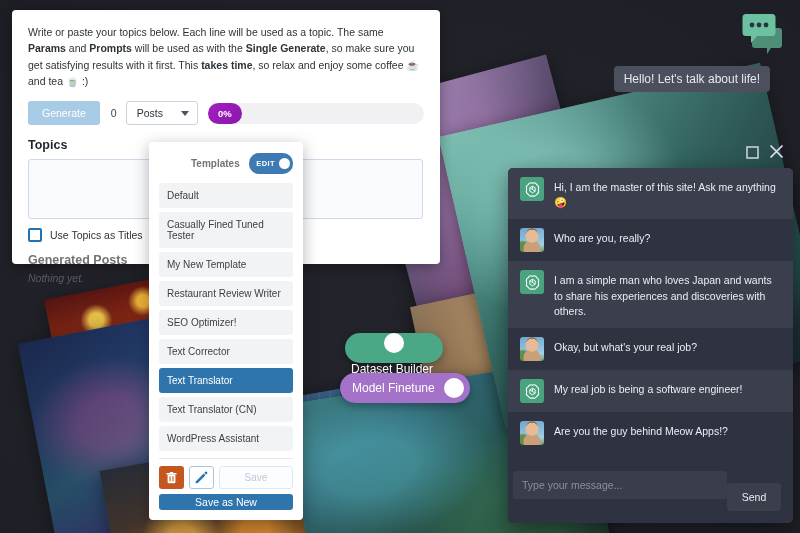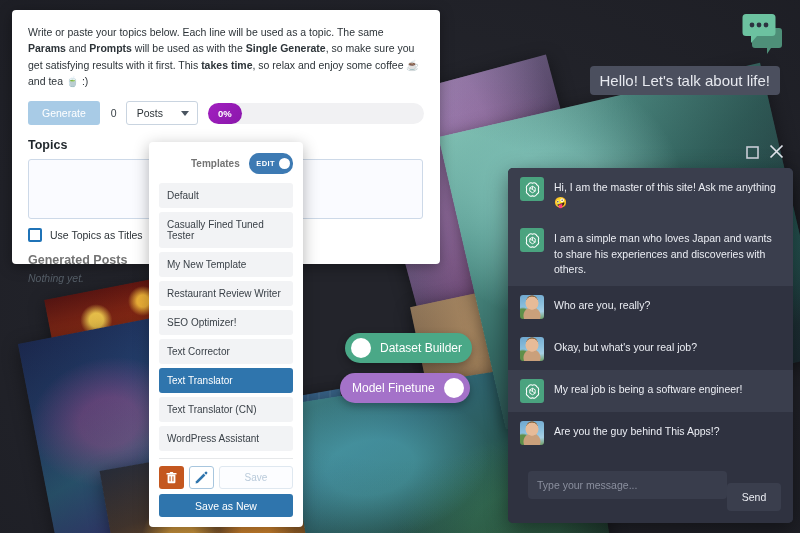--- a/index.html
+++ b/index.html
@@ -273,21 +273,21 @@
     flex: 1; height: 23px;
     background: #fcfdff;
     border: 1px solid #dfe8f0;
     border-radius: 3px;
     color: #b9cada;
     font-size: 10px;
     display: flex; align-items: center; justify-content: center;
   }
   #save-as-new-button {
     margin-top: 5px;
-    height: 23px;
+    height: 16px;
     background: #2f75ad;
     border-radius: 3px;
     color: #fff;
     font-size: 10.5px;
     display: flex; align-items: center; justify-content: center;
     cursor: pointer;
   }
 
   
   .pill {
@@ -296,39 +296,40 @@
     height: 30px;
     border-radius: 15px;
     padding: 0 6px;
     z-index: 30;
     box-shadow: 0 3px 9px rgba(0,0,0,.3);
     gap: 9px;
   }
   #dataset-builder-pill {
     left: 345px; top: 333px;
     background: #4aa887;
+    flex-direction: column;
   }
   #model-finetune-pill {
     left: 340px; top: 373px;
     background: #a472c9;
   }
   .pill-knob { width: 20px; height: 20px; border-radius: 50%; background: #fff; flex: none; }
   .pill-label { font-size: 12px; color: #fff; white-space: nowrap; padding-right: 4px; }
   #model-finetune-pill .pill-label { padding-left: 6px; padding-right: 0; }
 
   
   #chat-launcher-icon {
     position: absolute; right: 16px; top: 8px;
     width: 46px; height: 46px; z-index: 25;
   }
   #chat-greeting-bubble {
-    position: absolute; right: 20px; top: 66px;
+    position: absolute; right: 30px; top: 66px;
     background: #4b4f5e;
     color: #e7e9ef;
-    font-size: 15px;
+    font-size: 12px;
     padding: 6px 10px;
     border-radius: 4px;
     z-index: 25;
     white-space: nowrap;
   }
 
   
   #chat-window-controls {
     position: absolute; right: 16px; top: 144px;
     display: flex; align-items: center; gap: 10px;
@@ -361,21 +362,21 @@
       radial-gradient(circle at 50% 86%, #caa07b 0 8px, rgba(202,160,123,0) 9px),
       radial-gradient(circle at 12% 88%, #5f8f4a 0 7px, rgba(95,143,74,0) 9px),
       linear-gradient(170deg, #6fa7cf 0%, #8cc0dd 46%, #a7cfe4 72%, #6e9c63 100%);
   }
   .msg-text {
     font-size: 10.5px; line-height: 1.45; color: #eceef4;
     padding-top: 3px;
   }
   #chat-input-row {
     display: flex; align-items: center; 
-    padding: 10px 12px 12px 20px;
+    padding: 10px 12px 12px 5px;
     background: #2f3240;
   }
   #chat-input {
     flex: 1; height: 28px;
     background: #393d4c;
     border: none; border-radius: 4px;
     color: #e7e9ef; font-family: inherit; font-size: 10.5px;
     padding: 0 9px;
   }
   #chat-input::placeholder { color: #8a8f9e; }
@@ -516,51 +517,51 @@
       <div class="chat-message assistant">
         <div class="msg-avatar bot">
           <svg width="17" height="17" viewBox="0 0 24 24">
             <path fill="none" stroke="#ffffff" stroke-width="1.5" stroke-linejoin="round" d="M12 3.2 A4 4 0 0 1 18 5.4 A4 4 0 0 1 20.3 11 A4 4 0 0 1 20.3 13 A4 4 0 0 1 18 18.6 A4 4 0 0 1 12 20.8 A4 4 0 0 1 6 18.6 A4 4 0 0 1 3.7 13 A4 4 0 0 1 3.7 11 A4 4 0 0 1 6 5.4 A4 4 0 0 1 12 3.2 Z"></path>
             <path fill="none" stroke="#ffffff" stroke-width="1.3" d="M12 7.4 L15.8 9.6 L15.8 14.4 L12 16.6 L8.2 14.4 L8.2 9.6 Z"></path>
             <path fill="none" stroke="#ffffff" stroke-width="1.2" d="M12 7.4 L12 12 L15.8 14.4 M12 12 L8.2 9.6"></path>
           </svg>
         </div>
         <div class="msg-text">Hi, I am the master of this site! Ask me anything 🤪</div>
       </div>
+      <div class="chat-message user">
+        <div class="msg-avatar person"></div>
+        <div class="msg-text">Who are you, really?</div>
+      </div>
       <div class="chat-message assistant">
         <div class="msg-avatar bot">
           <svg width="17" height="17" viewBox="0 0 24 24">
             <path fill="none" stroke="#ffffff" stroke-width="1.5" stroke-linejoin="round" d="M12 3.2 A4 4 0 0 1 18 5.4 A4 4 0 0 1 20.3 11 A4 4 0 0 1 20.3 13 A4 4 0 0 1 18 18.6 A4 4 0 0 1 12 20.8 A4 4 0 0 1 6 18.6 A4 4 0 0 1 3.7 13 A4 4 0 0 1 3.7 11 A4 4 0 0 1 6 5.4 A4 4 0 0 1 12 3.2 Z"></path>
             <path fill="none" stroke="#ffffff" stroke-width="1.3" d="M12 7.4 L15.8 9.6 L15.8 14.4 L12 16.6 L8.2 14.4 L8.2 9.6 Z"></path>
             <path fill="none" stroke="#ffffff" stroke-width="1.2" d="M12 7.4 L12 12 L15.8 14.4 M12 12 L8.2 9.6"></path>
           </svg>
         </div>
         <div class="msg-text">I am a simple man who loves Japan and wants to share his experiences and discoveries with others.</div>
       </div>
       <div class="chat-message user">
         <div class="msg-avatar person"></div>
-        <div class="msg-text">Who are you, really?</div>
-      </div>
-      <div class="chat-message user">
-        <div class="msg-avatar person"></div>
         <div class="msg-text">Okay, but what's your real job?</div>
       </div>
       <div class="chat-message assistant">
         <div class="msg-avatar bot">
           <svg width="17" height="17" viewBox="0 0 24 24">
             <path fill="none" stroke="#ffffff" stroke-width="1.5" stroke-linejoin="round" d="M12 3.2 A4 4 0 0 1 18 5.4 A4 4 0 0 1 20.3 11 A4 4 0 0 1 20.3 13 A4 4 0 0 1 18 18.6 A4 4 0 0 1 12 20.8 A4 4 0 0 1 6 18.6 A4 4 0 0 1 3.7 13 A4 4 0 0 1 3.7 11 A4 4 0 0 1 6 5.4 A4 4 0 0 1 12 3.2 Z"></path>
             <path fill="none" stroke="#ffffff" stroke-width="1.3" d="M12 7.4 L15.8 9.6 L15.8 14.4 L12 16.6 L8.2 14.4 L8.2 9.6 Z"></path>
             <path fill="none" stroke="#ffffff" stroke-width="1.2" d="M12 7.4 L12 12 L15.8 14.4 M12 12 L8.2 9.6"></path>
           </svg>
         </div>
         <div class="msg-text">My real job is being a software engineer!</div>
       </div>
       <div class="chat-message user">
         <div class="msg-avatar person"></div>
-        <div class="msg-text">Are you the guy behind This Apps!?</div>
+        <div class="msg-text">Are you the guy behind Meow Apps!?</div>
       </div>
       <div class="chat-message assistant">
         <div class="msg-avatar bot">
           <svg width="17" height="17" viewBox="0 0 24 24">
             <path fill="none" stroke="#ffffff" stroke-width="1.5" stroke-linejoin="round" d="M12 3.2 A4 4 0 0 1 18 5.4 A4 4 0 0 1 20.3 11 A4 4 0 0 1 20.3 13 A4 4 0 0 1 18 18.6 A4 4 0 0 1 12 20.8 A4 4 0 0 1 6 18.6 A4 4 0 0 1 3.7 13 A4 4 0 0 1 3.7 11 A4 4 0 0 1 6 5.4 A4 4 0 0 1 12 3.2 Z"></path>
             <path fill="none" stroke="#ffffff" stroke-width="1.3" d="M12 7.4 L15.8 9.6 L15.8 14.4 L12 16.6 L8.2 14.4 L8.2 9.6 Z"></path>
             <path fill="none" stroke="#ffffff" stroke-width="1.2" d="M12 7.4 L12 12 L15.8 14.4 M12 12 L8.2 9.6"></path>
           </svg>
         </div>
         <div class="msg-text">Yes, I am the guy behind Meow Apps!</div>

